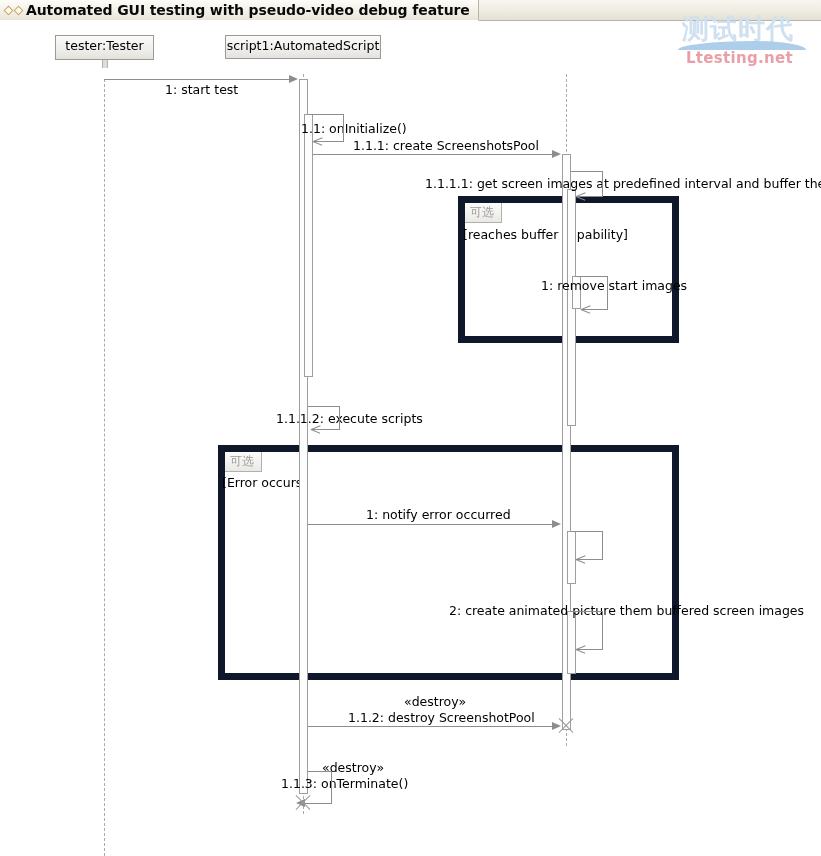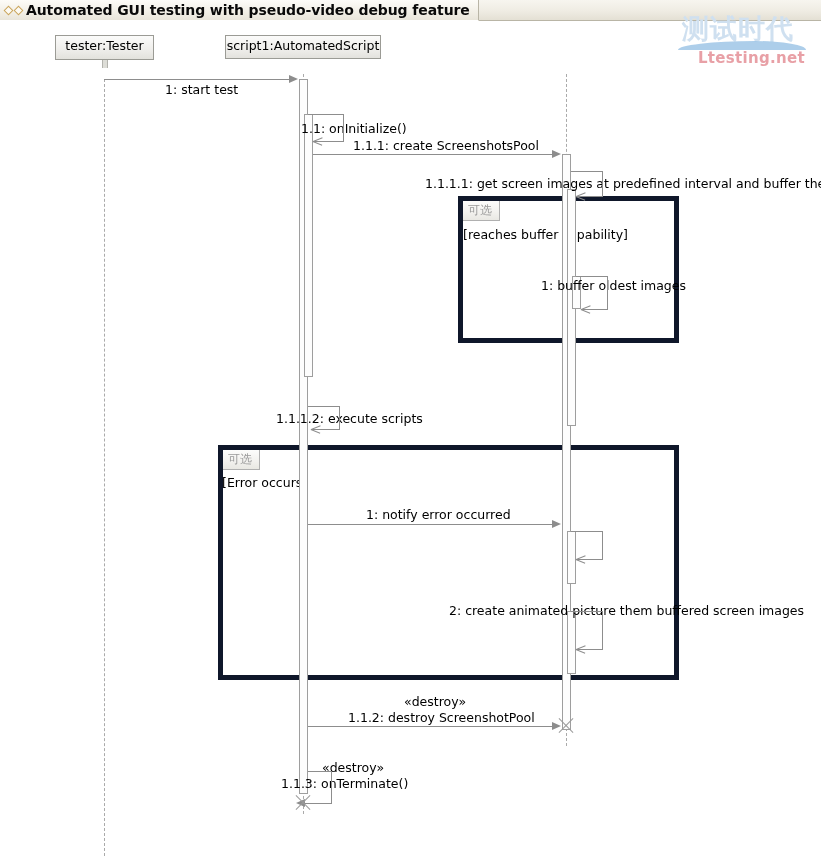--- a/index.html
+++ b/index.html
@@ -87,21 +87,20 @@
     opacity: .85;
   }
   #wm-en {
     position: absolute;
     left: 10px; top: 38px;
     font-size: 15px;
     font-weight: bold;
     color: #e8a0a6;
     letter-spacing: .3px;
     white-space: nowrap;
-    margin-left: 12px;
   }
 
   
   #canvas {
     position: absolute;
     left: 0; top: 21px;
     width: 821px; height: 835px;
   }
 
   
@@ -179,21 +178,21 @@
     font-size: 12.5px;
     line-height: 14px;
     white-space: nowrap;
     color: #000000;
   }
 
   
   .fragment {
     position: absolute;
     box-sizing: border-box;
-    border: 5px solid #0f172a;
+    border: 7px solid #0f172a;
     background: transparent;
   }
   .fragment-tag {
     position: absolute;
     box-sizing: border-box;
     left: 0; top: 0;
     padding: 1px 7px 2px 5px;
     background: linear-gradient(to bottom, #fcfcfb 0%, #f2f1ee 60%, #e9e8e3 100%);
     border-right: 1px solid #b0b0b0;
     border-bottom: 1px solid #b0b0b0;
@@ -304,21 +303,21 @@
   <div class="msg-label" style="left:353px; top:118px;">1.1.1: create ScreenshotsPool</div>
   <div class="msg-line" style="left:313px; top:133px; width:240px;"></div>
   <div class="arrow-r" style="left:552px; top:129px;"></div>
 
   <div class="msg-label" style="left:425px; top:156px;">1.1.1.1: get screen images at predefined interval and buffer them</div>
   <div class="msg-line" style="left:571px; top:150px; width:32px;"></div>
   <div class="v-line" style="left:602px; top:150px; height:25px;"></div>
   <div class="msg-line" style="left:576px; top:175px; width:27px;"></div>
   <div class="arrow-open" style="left:576px; top:170px;"></div>
 
-  <div class="msg-label" style="left:541px; top:258px;">1: buffer oldest images</div>
+  <div class="msg-label" style="left:541px; top:258px;">1: remove start images</div>
   <div class="msg-line" style="left:576px; top:255px; width:32px;"></div>
   <div class="v-line" style="left:607px; top:255px; height:33px;"></div>
   <div class="msg-line" style="left:581px; top:288px; width:27px;"></div>
   <div class="arrow-open" style="left:581px; top:283px;"></div>
 
   <div class="msg-label" style="left:276px; top:391px;">1.1.1.2: execute scripts</div>
   <div class="msg-line" style="left:308px; top:385px; width:32px;"></div>
   <div class="v-line" style="left:339px; top:385px; height:23px;"></div>
   <div class="msg-line" style="left:311px; top:408px; width:29px;"></div>
   <div class="arrow-open" style="left:311px; top:403px;"></div>

